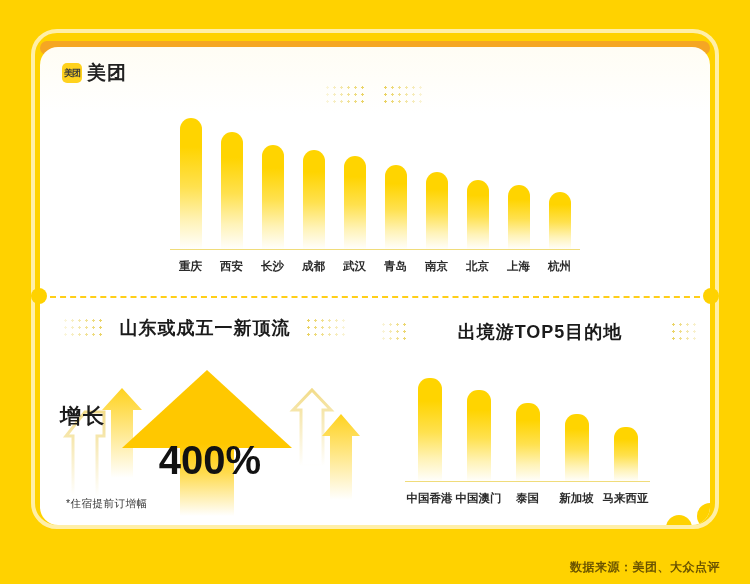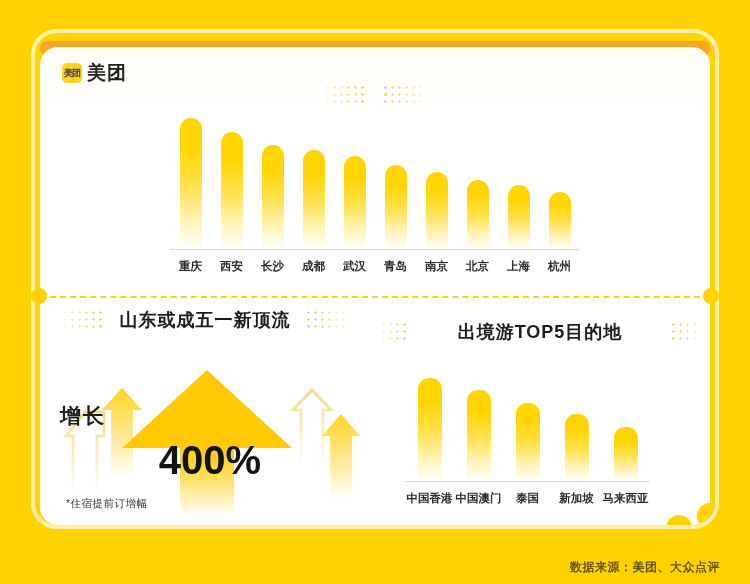--- a/index.html
+++ b/index.html
@@ -127,21 +127,21 @@
     position:absolute;left:10px;right:10px;top:0;height:0;
     border-top:2px dashed #FFCF18;
   }
   .divider .dot{
     position:absolute;top:-8px;width:16px;height:16px;border-radius:50%;
     background:#FFD200;
   }
   .divider .dot.l{left:-9px;}
   .divider .dot.r{right:-9px;}
 
-  #title-left{position:absolute;left:45px;top:308px;width:320px;}
+  #title-left{position:absolute;left:45px;top:316px;width:320px;}
   #title-right{position:absolute;left:380px;top:320px;width:320px;gap:48px;}
 
   
   #growth{position:absolute;left:60px;top:366px;width:300px;height:150px;}
   .g-label{
     position:absolute;left:0;right:0;top:36px;
     text-align:left;font-size:21px;font-weight:bold;color:#1b1b1b;
     letter-spacing:2px;z-index:3;
   }
   .g-value{

